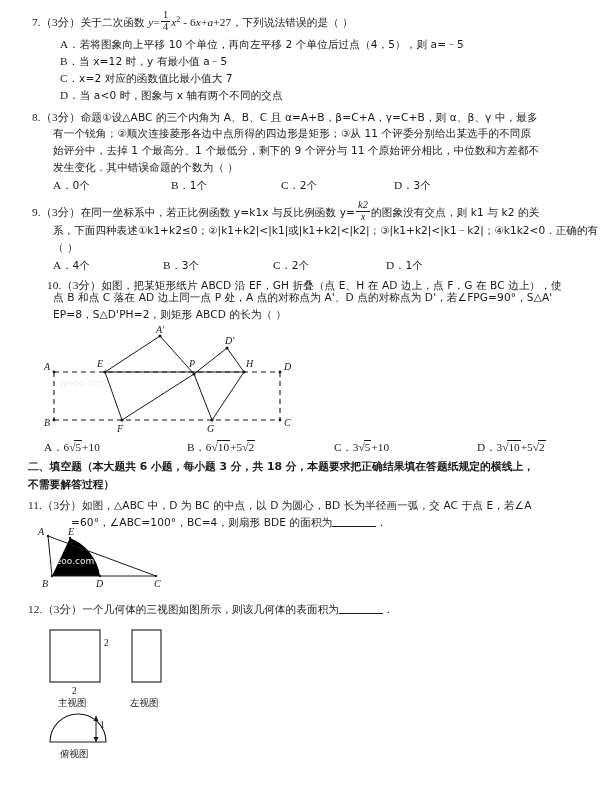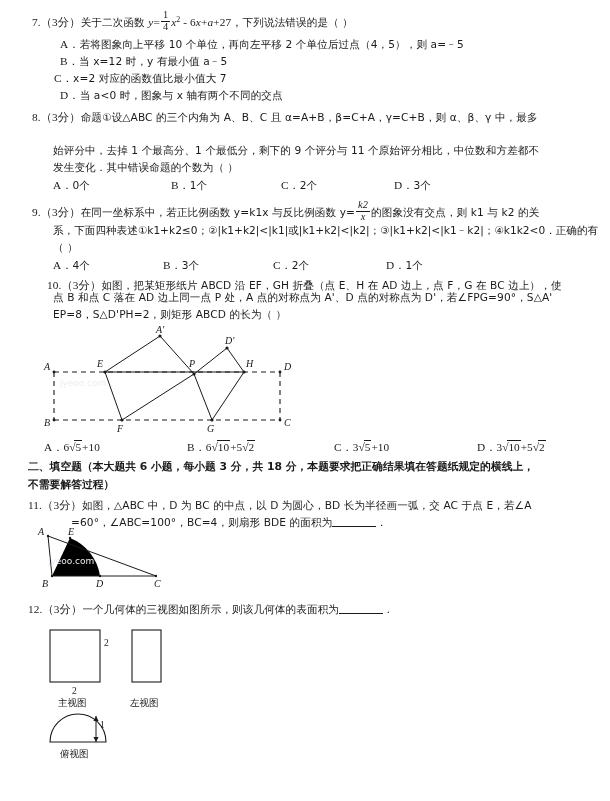--- a/index.html
+++ b/index.html
@@ -106,30 +106,31 @@
   <div class="q" style="left:32px; top:10px; width:560px;">
     <span>7.</span><span>（3分）</span><span class="zh">关于二次函数 </span><i class="v">y</i>=<span class="frac"><span class="nu">1</span><span class="de">4</span></span><i class="v">x</i><sup>2</sup> - 6<i class="v">x</i>+<i class="v">a</i>+27，<span class="zh">下列说法错误的是（      ）</span>
   </div>
 
   <div class="q" style="left:60px; top:35px; width:540px;">
     <span>A．</span><span class="zh">若将图象向上平移 10 个单位，再向左平移 2 个单位后过点（4，5），则 a=﹣5</span>
   </div>
   <div class="q" style="left:60px; top:52px; width:540px;">
     <span>B．</span><span class="zh">当 x=12 时，y 有最小值 a﹣5</span>
   </div>
-  <div class="q" style="left:54px; top:69px; width:540px;">
+  <div class="q" style="left:60px; top:69px; width:540px;">
     <span>C．</span><span class="zh">x=2 对应的函数值比最小值大 7</span>
   </div>
   <div class="q" style="left:60px; top:86px; width:540px;">
     <span>D．</span><span class="zh">当 a&lt;0 时，图象与 x 轴有两个不同的交点</span>
   </div>
 
   <div class="q" style="left:32px; top:108px; width:562px;">
     <span>8.</span><span>（3分）</span><span class="zh">命题①设△ABC 的三个内角为 A、B、C 且 α=A+B，β=C+A，γ=C+B，则 α、β、γ 中，最多</span>
   </div>
+  <div class="q zh" style="left:53px; top:125px; width:545px;">有一个锐角；②顺次连接菱形各边中点所得的四边形是矩形；③从 11 个评委分别给出某选手的不同原</div>
   <div class="q zh" style="left:53px; top:142px; width:545px;">始评分中，去掉 1 个最高分、1 个最低分，剩下的 9 个评分与 11 个原始评分相比，中位数和方差都不</div>
   <div class="q zh" style="left:53px; top:159px; width:545px;">发生变化．其中错误命题的个数为（      ）</div>
 
   <div class="opts" style="left:53px; top:176px; width:530px;">
     <span class="opt" style="width:110px;"><span>A．</span><span class="zh">0个</span></span>
     <span class="opt" style="width:110px;margin-left:8px;"><span>B．</span><span class="zh">1个</span></span>
     <span class="opt" style="width:113px;"><span>C．</span><span class="zh">2个</span></span>
     <span class="opt"><span>D．</span><span class="zh">3个</span></span>
   </div>
 

